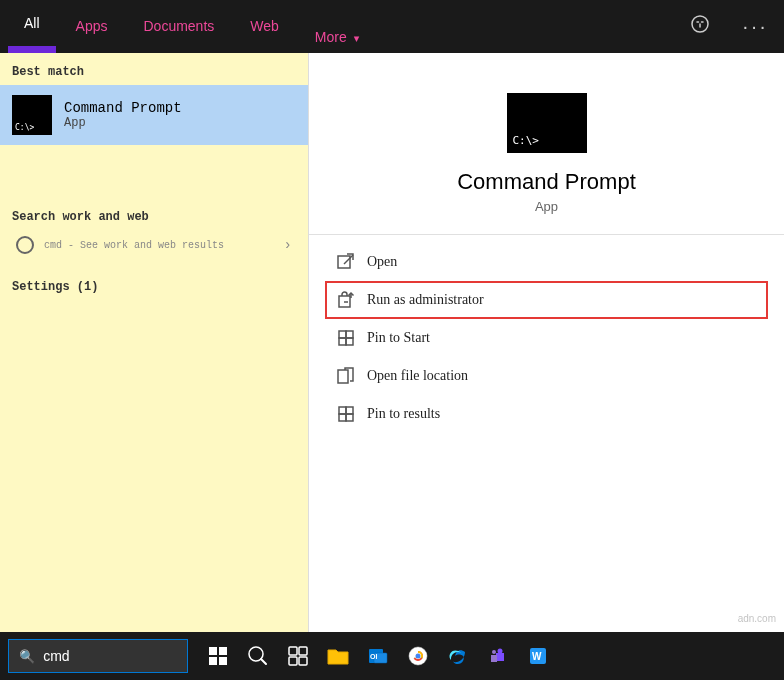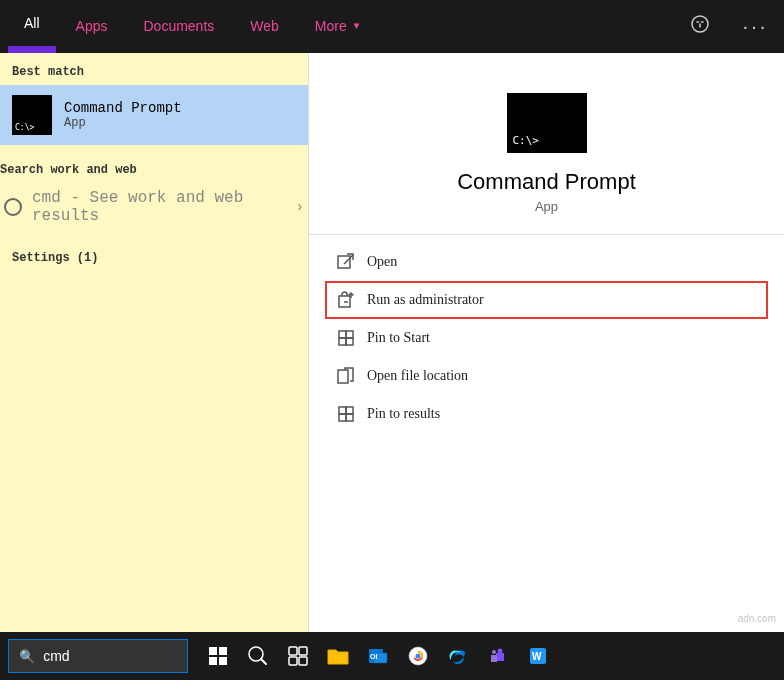--- a/index.html
+++ b/index.html
@@ -23,21 +23,21 @@
       display: flex;
       align-items: center;
       border-bottom: 2px solid transparent;
     }
     .nav-tab.active {
       color: #fff;
       border-bottom: 7px solid #6d28d9;
     }
     .nav-more {
       display: flex;
-      align-items: center;
+      align-items: flex-end;
       gap: 4px;
     }
     .nav-right {
       margin-left: auto;
       display: flex;
       align-items: center;
       gap: 16px;
     }
     .nav-icon-btn {
       color: #ccc;
@@ -101,38 +101,39 @@
       font-weight: 400;
       color: #000;
     }
     .best-match-text .app-type {
       font-size: 12px;
       color: #444;
     }
 
     
     .search-web-section {
-      padding: 10px 0;
+      padding: 10px 12px;
+      margin-top: 47px;
     }
     .search-web-item {
       display: flex;
       align-items: center;
       padding: 6px 4px;
       cursor: pointer;
       gap: 10px;
     }
     .search-circle {
       width: 18px;
       height: 18px;
       border: 2px solid #666;
       border-radius: 50%;
       flex-shrink: 0;
     }
     .search-web-text {
-      font-size: 16px;
+      font-size: 10px;
       color: #333;
     }
     .search-web-text span { color: #888; }
     .chevron-right {
       margin-left: auto;
       color: #888;
       font-size: 14px;
     }
 
     

